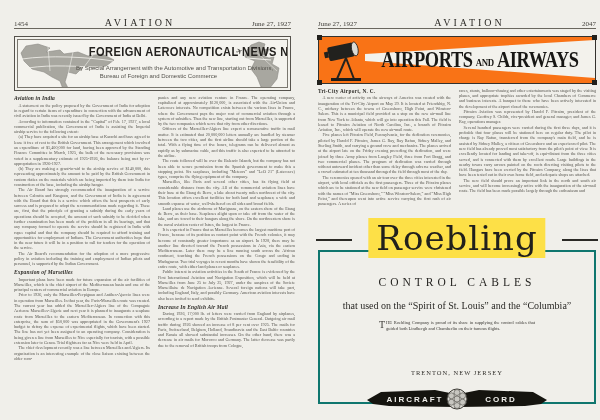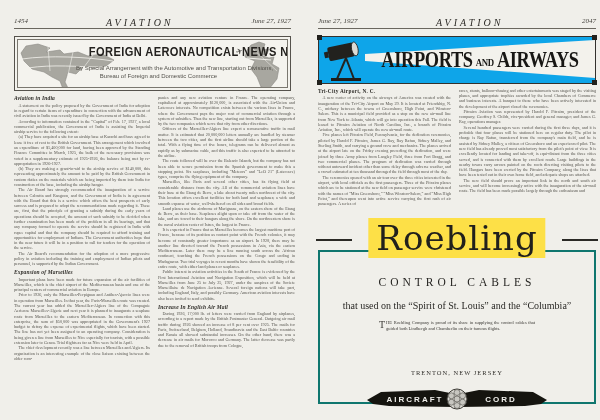--- a/index.html
+++ b/index.html
@@ -4,21 +4,21 @@
 <style>
   * { margin:0; padding:0; box-sizing:border-box; }
   html,body { width:600px; height:420px; }
   body { background:#f0efea; font-family:"Liberation Serif", serif; overflow:hidden; }
   .spread { position:relative; width:600px; height:420px; }
   .page { position:absolute; top:0; height:420px; }
   .page-left { left:0; width:300px; }
   .page-right { left:300px; width:300px; }
 
   
-  .pghead { position:absolute; top:17px; display:flex; justify-content:space-between; align-items:flex-start; color:#44423d; font-size:7px;font-style:italic; }
+  .pghead { position:absolute; top:17px; display:flex; justify-content:space-between; align-items:flex-end; color:#44423d; font-size:7px; }
   .page-left .pghead { left:14px; right:9px; }
   .page-right .pghead { left:18px; right:4px; }
   .pghead .journal { letter-spacing:3px; font-size:10px; color:#2f2d29; }
   .headrule { position:absolute; top:28px; height:1px; background:#6a675f; }
   .page-left .headrule { left:14px; right:9px; }
   .page-right .headrule { left:18px; right:4px; }
 
   
   .banner-foreign { position:absolute; top:36px; left:14px; width:277px; height:55px; border:1px solid #55524c; background:#f4f3ee; padding:2px; }
   .bf-inner { position:relative; width:100%; height:100%; border:1px solid #7a776f; overflow:hidden; }
@@ -26,21 +26,21 @@
               font-family:"Liberation Sans", sans-serif; font-weight:bold; font-size:13.5px; color:#23211e;
               transform:scaleX(.82); transform-origin:center; letter-spacing:.5px; }
   .bf-plane { position:absolute; top:7px; right:44px; font-size:8px; color:#44423d; transform:rotate(-18deg); }
   .bf-sub { position:absolute; left:58px; right:46px; text-align:center; font-family:"Liberation Sans", sans-serif;
             font-size:6px; color:#54524c; white-space:nowrap; }
   .bf-sub1 { top:25px; } .bf-sub2 { top:33px; }
   .map-svg { position:absolute; top:1px; }
   .map-na { left:0; } .map-eu { right:0; }
 
   
-  .banner-airports { position:absolute; top:36px; left:18px; width:278px; height:48px; border:1px solid #33312d; background:#0ea5e9; }
+  .banner-airports { position:absolute; top:36px; left:18px; width:278px; height:48px; border:1px solid #33312d; background:#f97316; }
   .corner-sq { position:absolute; width:5px; height:5px; background:#21201c; }
   .sq-tl{ top:-2px; left:-2px; } .sq-tr{ top:-2px; right:-2px; } .sq-bl{ bottom:-2px; left:-2px; } .sq-br{ bottom:-2px; right:-2px; }
   .aa-art { position:absolute; inset:0; width:100%; height:100%; }
   .aa-title { position:absolute; top:0; bottom:0; left:48px; right:2px; display:flex; align-items:center; justify-content:center;
               gap:4px; font-weight:bold; color:#181714; transform:scaleX(.8); transform-origin:center; letter-spacing:-.5px; white-space:nowrap; }
   .aa-big { font-size:23px; } .aa-and { font-size:11px; padding-top:4px; }
 
   
   .col { position:absolute; transform:scale(.5); transform-origin:0 0; font-size:8.4px; line-height:1.26;
          text-align:justify; color:#55534d; overflow:hidden; }

